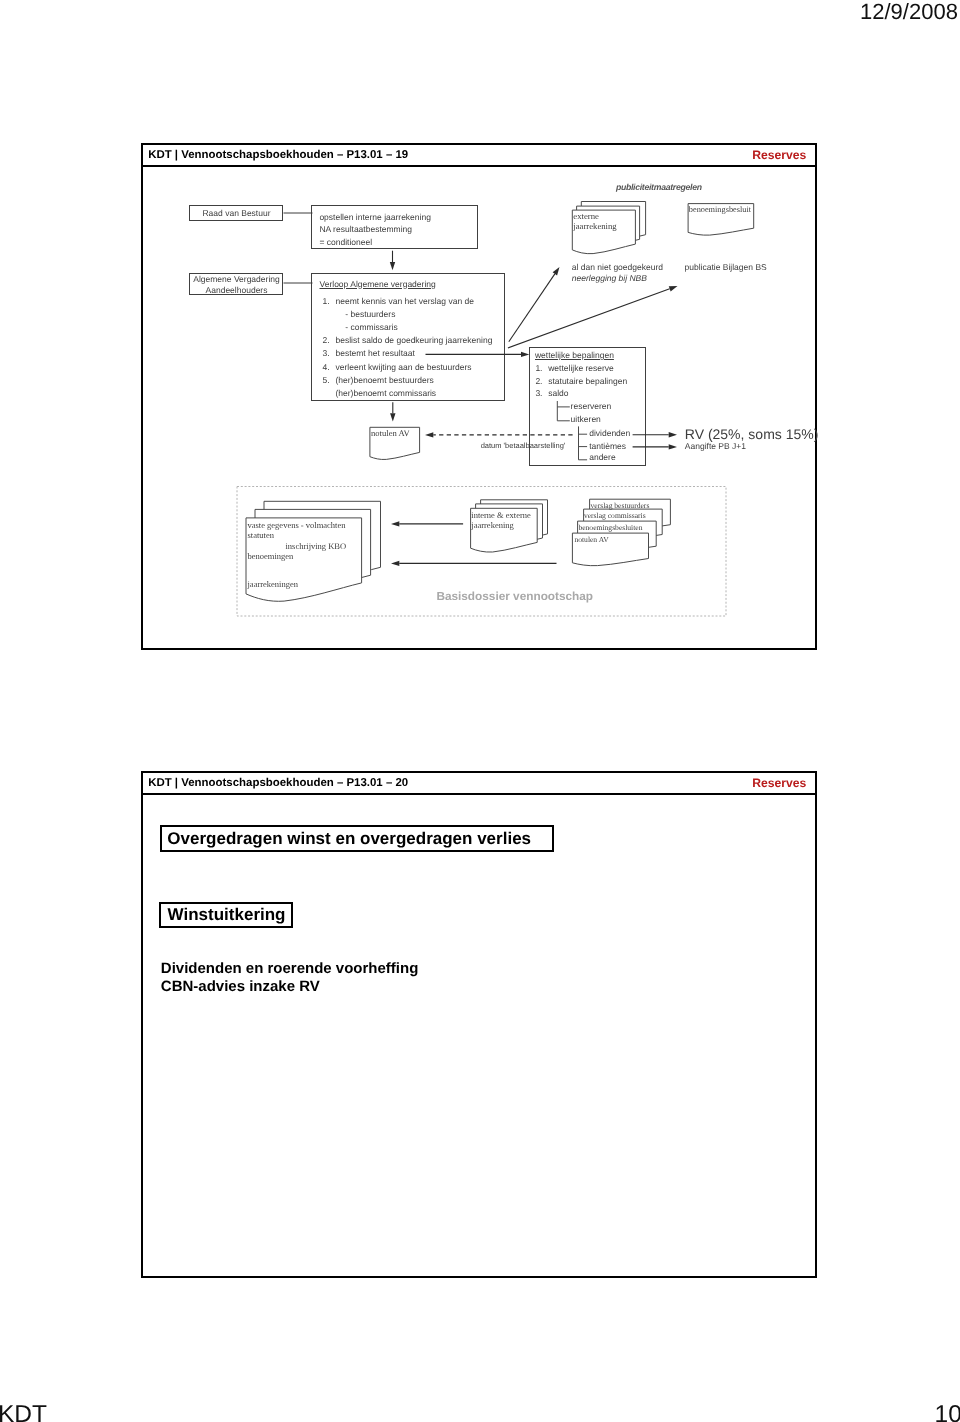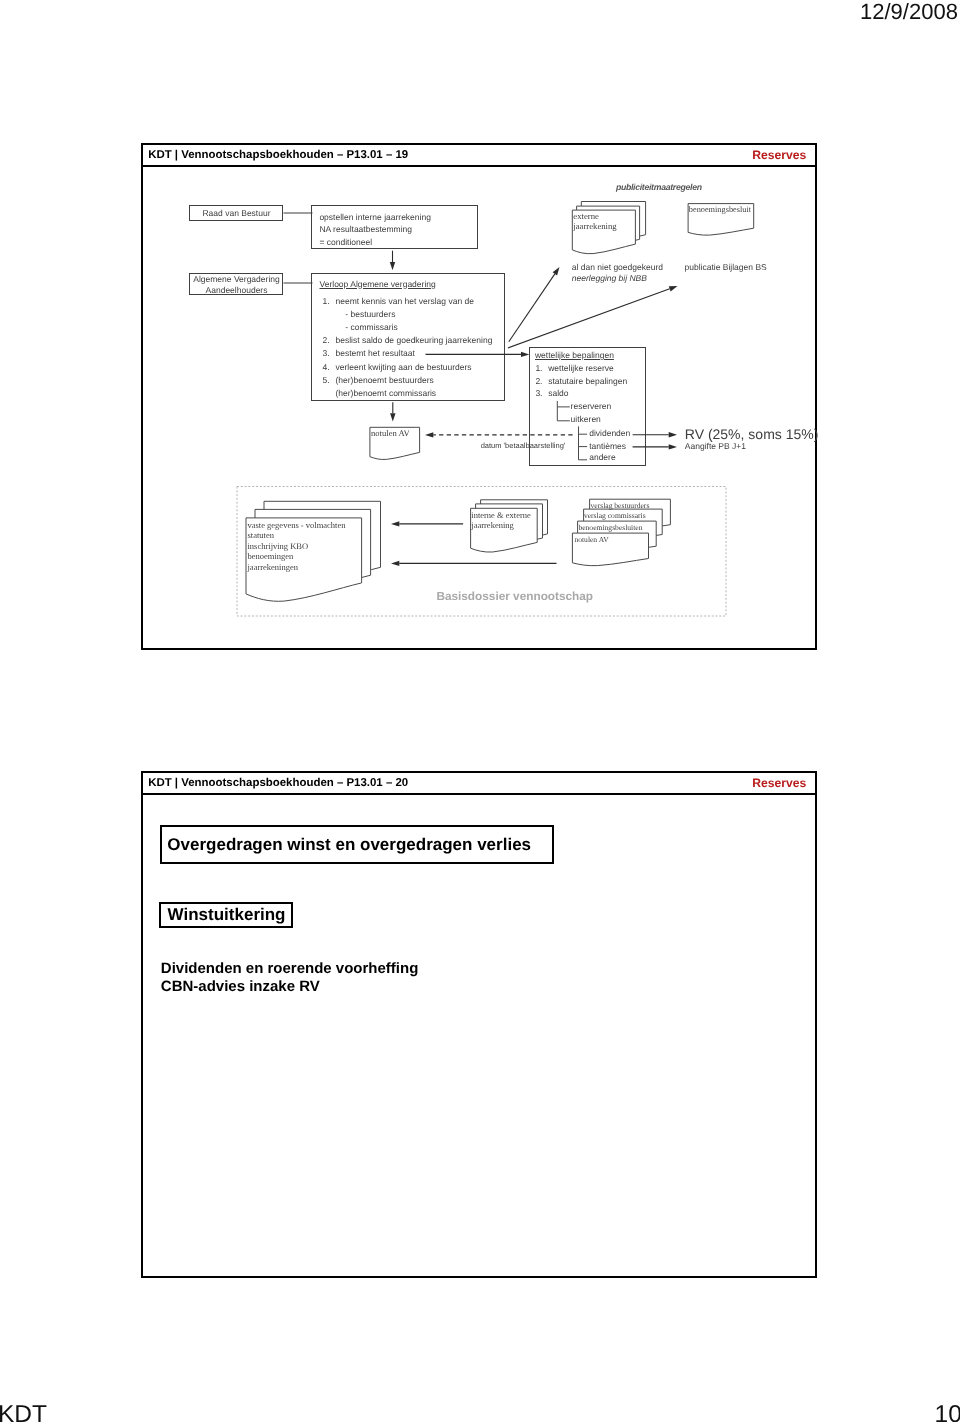--- a/index.html
+++ b/index.html
@@ -163,41 +163,41 @@
   <div class="t t-arial" style="left:431.3px;top:130.6px;font-size:8.5px;font-style:italic;">neerlegging bij NBB</div>
   <div class="t t-arial" style="left:544px;top:119.8px;font-size:8.5px;">publicatie Bijlagen BS</div>
   <div class="t t-arial" style="left:308.2px;top:297.4px;font-size:7.5px;margin-left:32px;">datum 'betaalbaarstelling'</div>
   <div class="t t-arial" style="left:544.3px;top:286.5px;font-size:14px;">RV (25%, soms 15%)</div>
   <div class="t t-arial" style="left:544.3px;top:298.6px;font-size:8.5px;">Aangifte PB J+1</div>
 
   <div class="t t-arial" style="left:295.9px;top:448.3px;font-size:11.8px;font-weight:bold;color:#a9a9a9;">Basisdossier vennootschap</div>
 
   <div class="t t-serif" style="left:107px;top:377.0px;font-size:8.5px;">vaste gegevens - volmachten</div>
   <div class="t t-serif" style="left:107px;top:387.5px;font-size:8.5px;">statuten</div>
-  <div class="t t-serif" style="left:107px;top:398.0px;font-size:8.5px;">inschrijving KBO</div>
+  <div class="t t-serif" style="left:107px;top:398.0px;font-size:8.5px;padding-left:38px;">inschrijving KBO</div>
   <div class="t t-serif" style="left:107px;top:408.5px;font-size:8.5px;">benoemingen</div>
-  <div class="t t-serif" style="left:107px;top:419.0px;font-size:8.5px;">jaarrekeningen</div>
+  <div class="t t-serif" style="left:107px;top:436px;font-size:8.5px;">jaarrekeningen</div>
 
   <div class="t t-serif" style="left:330.8px;top:367.2px;font-size:8.5px;">interne &amp; externe</div>
   <div class="t t-serif" style="left:330.8px;top:377.8px;font-size:8.5px;">jaarrekening</div>
 
   <div class="t t-serif" style="left:450.0px;top:357.1px;font-size:7.6px;">verslag bestuurders</div>
   <div class="t t-serif" style="left:443.4px;top:367.2px;font-size:7.6px;">verslag commissaris</div>
   <div class="t t-serif" style="left:437.9px;top:379.8px;font-size:7.6px;">benoemingsbesluiten</div>
   <div class="t t-serif" style="left:433.9px;top:391.8px;font-size:7.6px;">notulen AV</div>
   </div>
 </div>
 
 <div class="slide" style="left:141px;top:771px;width:676px;height:507px;">
   <div class="slide-hdr">
     <div class="hdr-left">KDT |  Vennootschapsboekhouden – P13.01 – 20</div>
     <div class="hdr-right">Reserves</div>
   </div>
   <div class="inner">
-  <div class="bigbox" style="left:19.3px;top:54.5px;width:394.4px;height:39px;padding-left:5.5px;">
+  <div class="bigbox" style="left:19.3px;top:54.5px;width:394.4px;height:27px;padding-left:5.5px;">
     <span>Overgedragen winst en overgedragen verlies</span>
   </div>
   <div class="bigbox" style="left:18.6px;top:131.6px;width:134.1px;height:26.4px;padding-left:6.5px;">
     <span>Winstuitkering</span>
   </div>
   <div class="bigtext" style="left:20.3px;top:189.4px;">Dividenden en roerende voorheffing</div>
   <div class="bigtext" style="left:20.3px;top:207.2px;">CBN-advies inzake RV</div>
   </div>
 </div>
 

